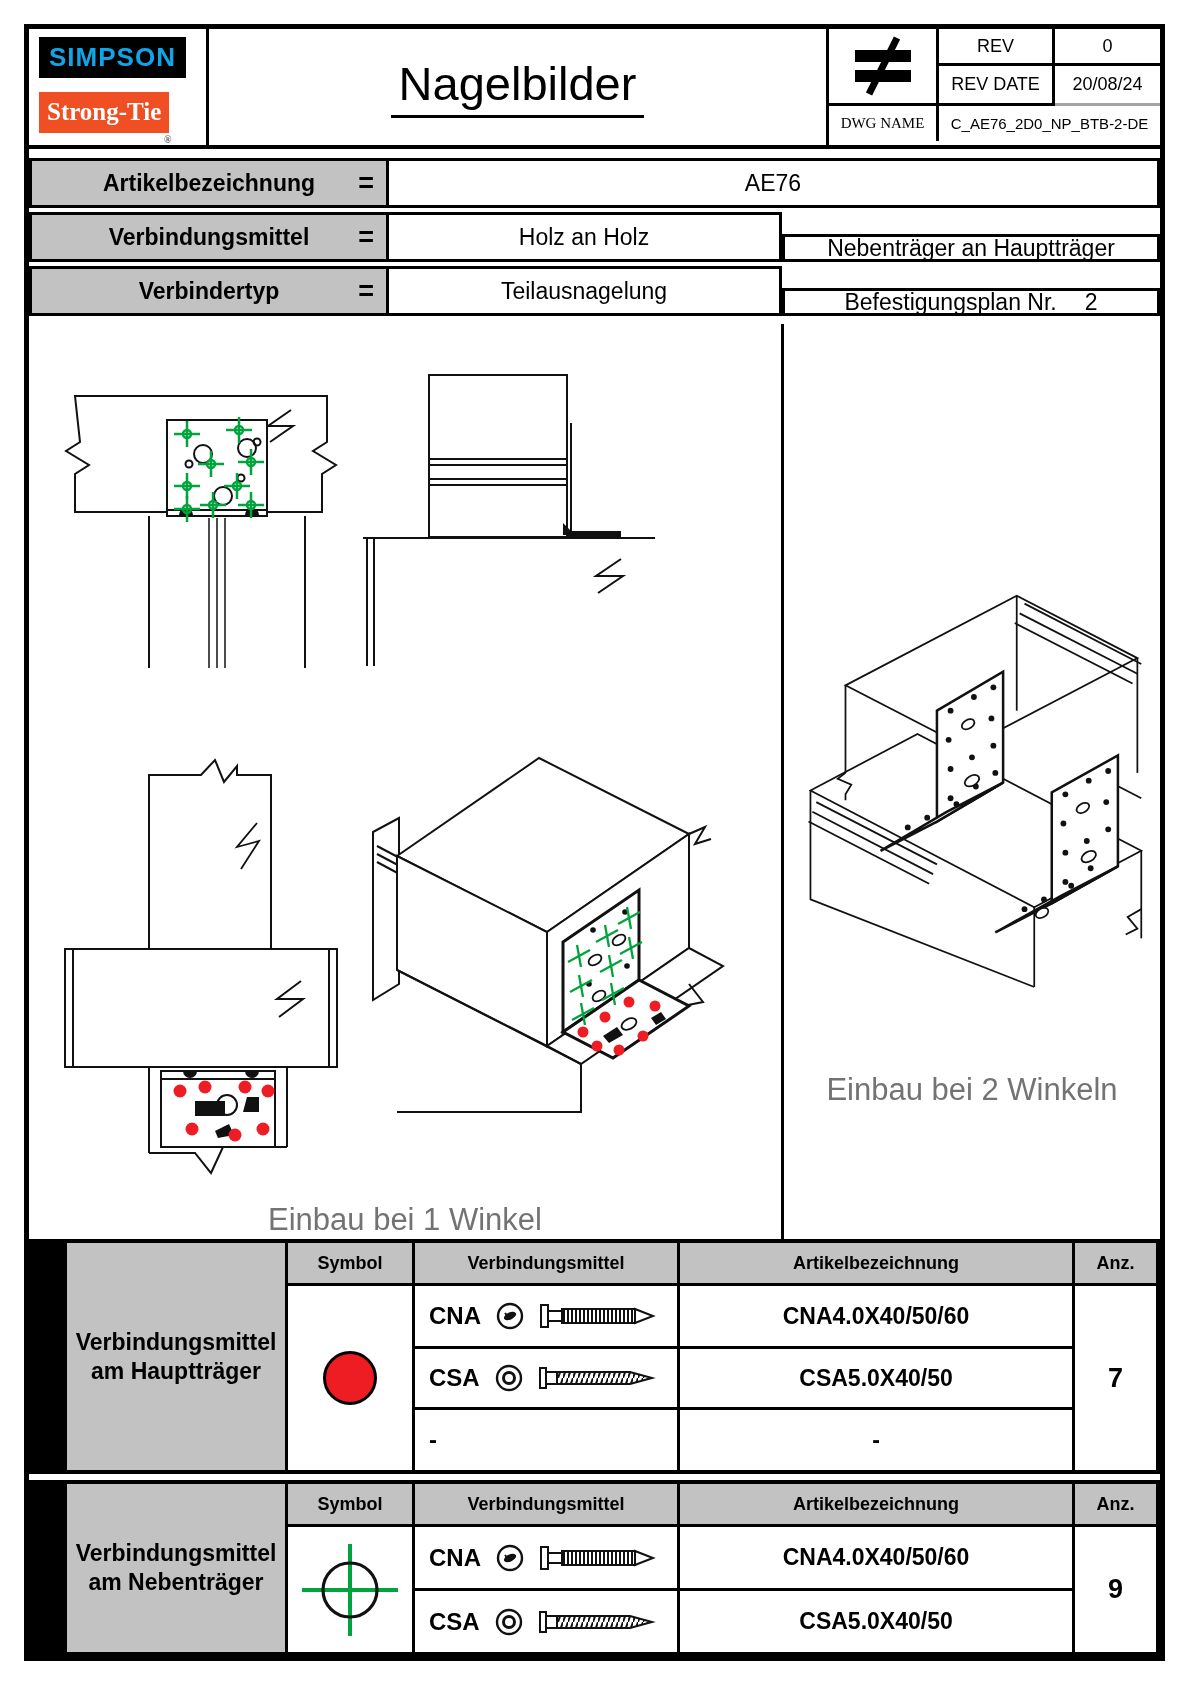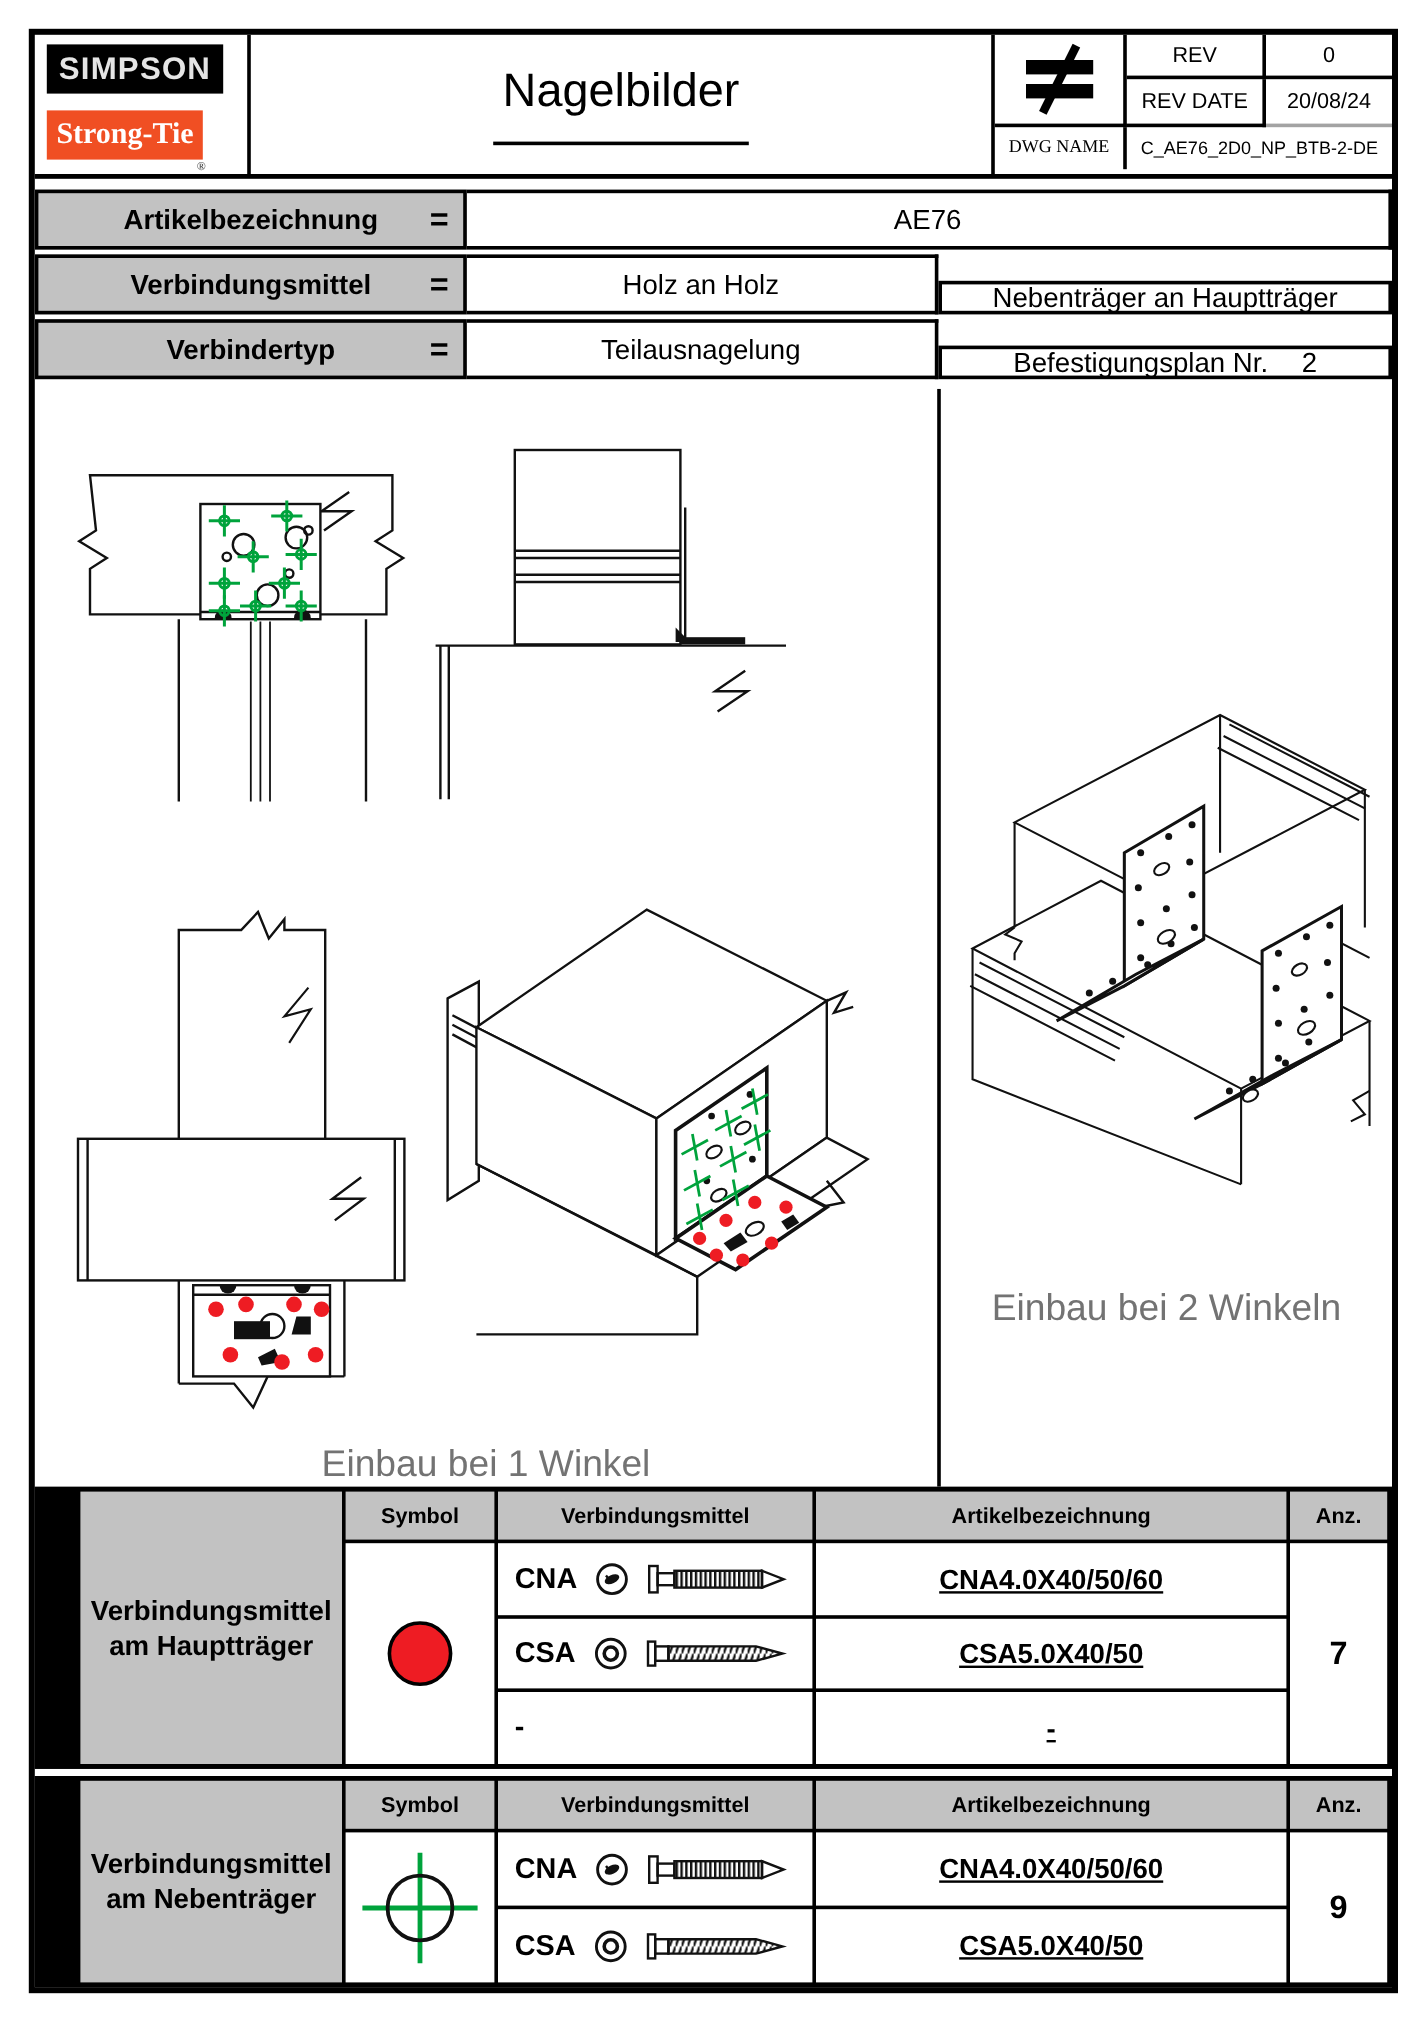--- a/index.html
+++ b/index.html
@@ -2,25 +2,25 @@
 <html><head>
 <meta charset="utf-8">
 <style>
   html,body{margin:0;padding:0;background:#fff;}
   body{width:1190px;height:1682px;position:relative;font-family:"Liberation Sans",sans-serif;color:#000;}
   .sheet{position:absolute;left:24px;top:24px;width:1141px;height:1637px;border:5px solid #000;box-sizing:border-box;display:flex;flex-direction:column;background:#fff;}
 
   
   .header{height:116px;display:flex;border-bottom:4px solid #000;flex:0 0 auto;}
   .logo-cell{width:180px;border-right:3px solid #000;padding:8px 10px;box-sizing:border-box;}
-  .logo-black{background:#000;color:#e5e5e5;font-weight:bold;font-size:26px;letter-spacing:1px;padding:5px 10px;display:inline-block;}
+  .logo-black{background:#000;color:#0ea5e9;font-weight:bold;font-size:26px;letter-spacing:1px;padding:5px 10px;display:inline-block;}
   .logo-orange{background:#f04f23;color:#fff;font-weight:bold;font-size:25px;padding:6px 8px 7px;display:inline-block;margin-top:14px;font-family:"Liberation Serif",serif;position:relative;}
   .logo-reg{position:absolute;right:-2px;bottom:-12px;font-size:10px;color:#555;}
   .title-cell{flex:1;display:flex;align-items:center;justify-content:center;}
-  .title{font-size:39px;border-bottom:3px solid #000;padding:0 8px 20px;}
+  .title{font-size:47px;border-bottom:3px solid #000;padding:0 8px 4px;}
   .rev-block{width:334px;display:grid;grid-template-columns:110px 116px 105px;grid-template-rows:37px 40px 35px;border-left:3px solid #000;box-sizing:border-box;}
   .rev-block>div{display:flex;align-items:center;justify-content:center;font-size:18px;}
   .rev-symbol{grid-column:1;grid-row:1/3;border-right:3px solid #000;border-bottom:3px solid #000;}
   .rev-r1l{grid-column:2;grid-row:1;border-right:3px solid #000;border-bottom:3px solid #000;}
   .rev-r1v{grid-column:3;grid-row:1;border-bottom:3px solid #000;}
   .rev-r2l{grid-column:2;grid-row:2;border-right:3px solid #000;border-bottom:3px solid #000;}
   .rev-r2v{grid-column:3;grid-row:2;border-bottom:3px solid #a3a3a3;}
   .rev-r3l{grid-column:1;grid-row:3;border-right:3px solid #000;font-size:15px!important;font-family:Liberation Serif, serif;}
   .rev-r3v{grid-column:2/4;grid-row:3;font-size:15px!important;}
 
@@ -47,21 +47,21 @@
   .ftable{display:grid;background:#000;border:4px solid #000;gap:3px;box-sizing:border-box;width:100%;}
   .ftable.t1{grid-template-columns:252px 124px 262px 392px 1fr;grid-template-rows:40px 60px 58px 60px;}
   .ftable.t2{grid-template-columns:252px 124px 262px 392px 1fr;grid-template-rows:40px 61px 61px;margin-top:6px;}
   .ftable>div{background:#fff;display:flex;align-items:center;justify-content:center;}
   .cell-gray{background:#c2c2c2!important;font-weight:bold;font-size:18px;}
   .group-label{grid-column:1;text-align:center;font-weight:bold;font-size:23px;line-height:1.25;padding:0 28px;margin-left:34px;}
   .t1 .group-label{grid-row:1/5;} .t2 .group-label{grid-row:1/4;}
   .sym-cell{grid-column:2;} .t1 .sym-cell{grid-row:2/5;} .t2 .sym-cell{grid-row:2/4;}
   .qty-cell{grid-column:5;font-weight:bold;font-size:27px;} .t1 .qty-cell{grid-row:2/5;} .t2 .qty-cell{grid-row:2/4;}
   .fast-cell{justify-content:flex-start!important;gap:14px;padding-left:14px;font-weight:bold;font-size:24px;}
-  .art-cell{font-weight:bold;font-size:23px;text-decoration:underline;}
+  .art-cell{font-weight:bold;font-size:23px;}
   .red-circle{width:54px;height:54px;border-radius:50%;background:#ee1c23;border:3px solid #000;box-sizing:border-box;}
 </style>
 </head>
 <body>
 
 <svg width="0" height="0" style="position:absolute" aria-hidden="true">
   <defs>
     <pattern id="ribs" width="4" height="14" patternUnits="userSpaceOnUse">
         <rect width="2" height="14" fill="#111"></rect>
       </pattern>

